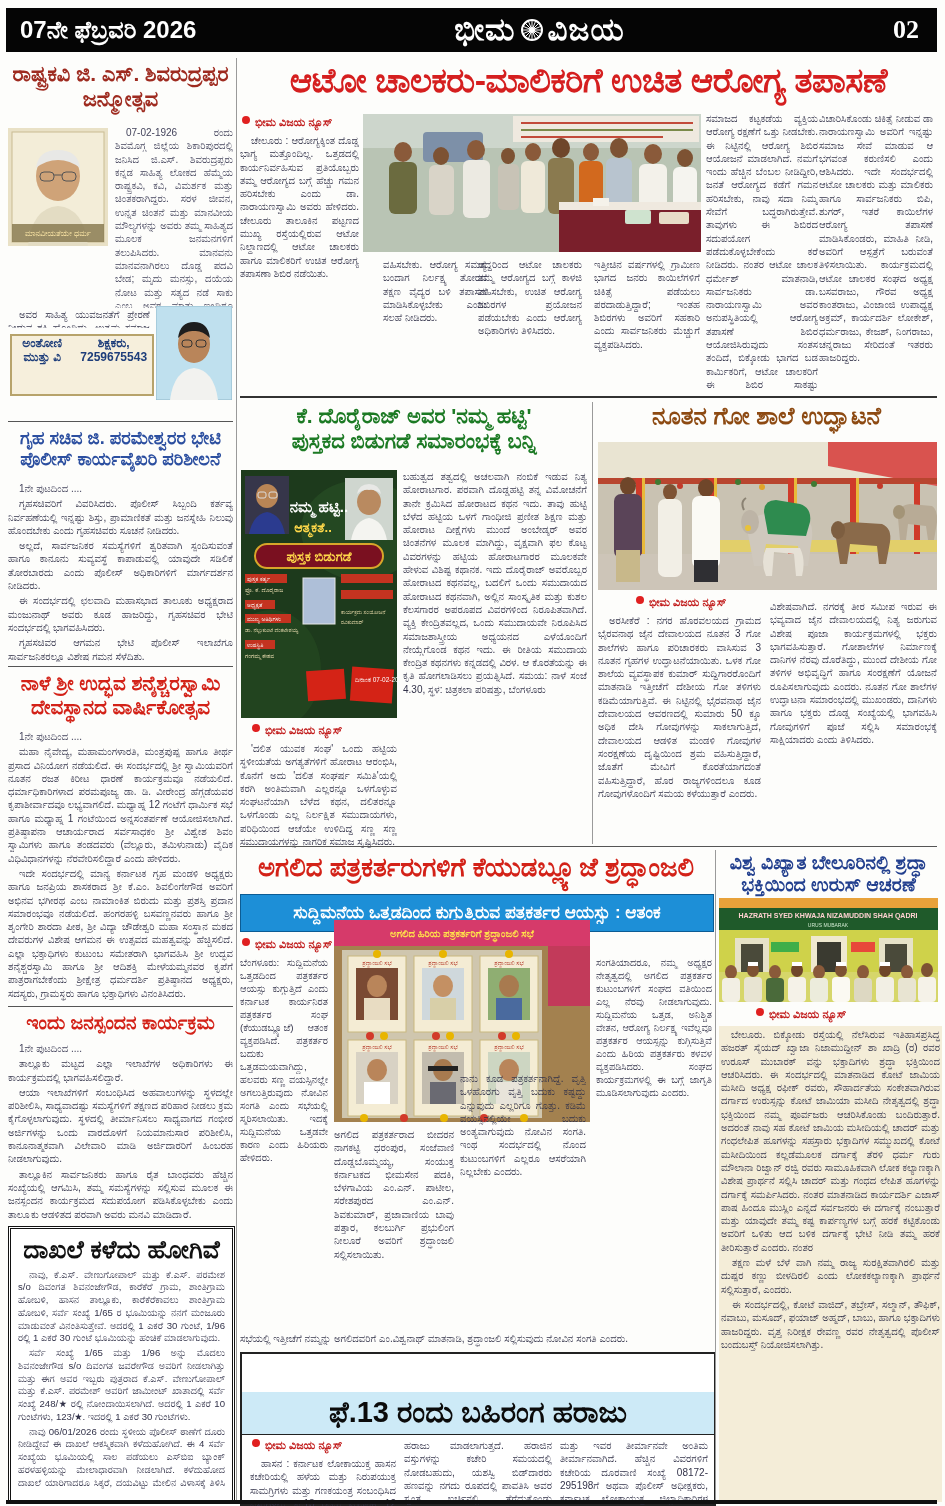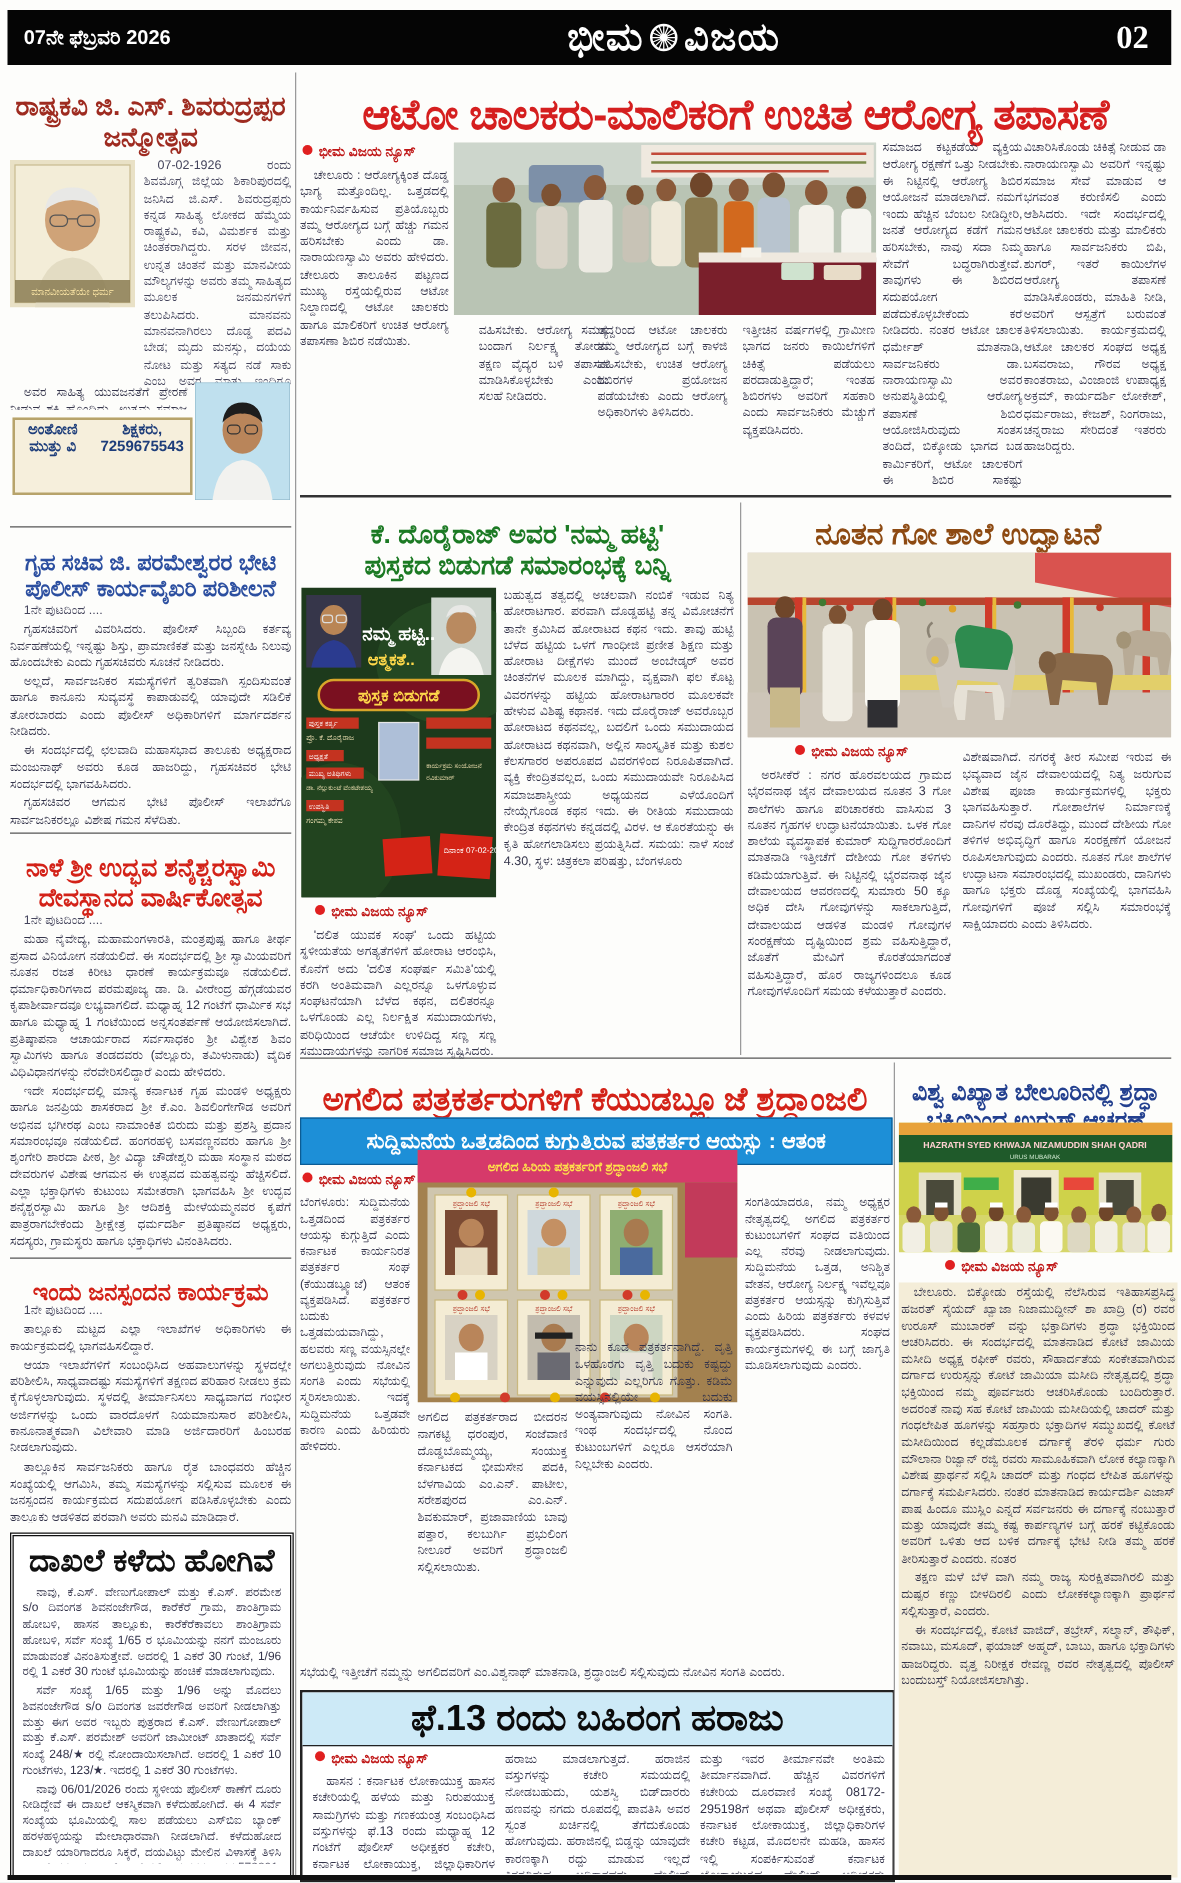--- a/index.html
+++ b/index.html
@@ -1,49 +1,49 @@
 <!DOCTYPE html>
 <html><head>
 <meta charset="utf-8">
 <style>
   html,body{margin:0;padding:0;background:#e9e9e9;}
   #page{position:relative;width:945px;height:1506px;background:#fdfdfb;overflow:hidden;
         font-family:"Liberation Sans",sans-serif;color:#2b2b38;}
   .abs{position:absolute;}
   .masthead{left:6px;top:8px;width:931px;height:44px;background:#050505;color:#fff;
             display:flex;align-items:center;}
-  .m-date{font-weight:bold;font-size:16px;padding-left:0;width:260px;margin-left:13px;}
+  .m-date{font-weight:bold;font-size:24px;padding-left:14px;width:260px;}
   .m-title{flex:1;text-align:center;font-weight:bold;font-size:31px;letter-spacing:1px;
            display:flex;align-items:center;justify-content:center;gap:4px;}
   .m-page{width:120px;text-align:right;padding-right:18px;font-weight:bold;font-size:26px;font-family:"Liberation Serif",serif;}
   .rule-v{background:#9a9a9a;width:1px;}
   .rule-h{background:#555;height:1px;}
   .bodytext{font-size:10px;line-height:1.33;text-align:justify;color:#33334a;overflow:hidden;}
   .bodytext p{margin:0 0 2px 0;text-indent:11px;}
   .lead{text-indent:8px;color:#44445c;}
   .byline{display:flex;gap:5px;font-weight:bold;color:#c01818;font-size:11px;}
   .byline .dot{width:8px;height:8px;border-radius:50%;background:#e02020;display:inline-block;}
-  .hl{font-weight:bold;text-align:center;line-height:1.18;margin-top:12px;}
+  .hl{font-weight:bold;text-align:center;line-height:1.18;}
   .hl-maroon{color:#9e2b20;font-size:21px;}
   .hl-blue{color:#2c4fa0;font-size:18px;}
   .hl-red{color:#d32218;font-size:20px;}
   .hl-red-sm{color:#d32218;font-size:19px;}
   .hl-main{color:#d51f1f;font-size:34px;letter-spacing:-0.5px;}
   .hl-green{color:#1c7a24;font-size:21px;}
   .hl-brown{color:#8d4a12;font-size:24px;}
   .hl-navy{color:#23408f;font-size:19px;}
   .hl-black{color:#111;font-size:25px;}
   .subbar{background:#1d8fd7;color:#fff;font-weight:bold;font-size:17px;
           display:flex;align-items:center;justify-content:center;border:1px solid #0c5c94;}
   .authorbox{border:2px solid #b7a36b;background:#f6efdc;color:#1d3d7a;font-weight:bold;
              text-align:center;font-size:12px;display:flex;flex-direction:row;justify-content:center;gap:3px;}
   .docbox{border:3px double #111;background:#fff;}
   .auctionbox{border:2px solid #222;background:#fff;}
   .auctionhead{background:#cdeaf7;border-bottom:1px solid #222;color:#0b0b0b;font-size:29px;
-               font-weight:bold;display:flex;align-items:center;justify-content:center;}
+               font-weight:bold;display:flex;align-items:center;justify-content:center;margin-top:38px;}
   .cream{background:#f4edd8;}
   svg{display:block;}
 </style>
 </head>
 <body>
 
 <div id="page">
 
   <div class="abs masthead">
     <div class="m-date">07ನೇ ಫೆಬ್ರವರಿ 2026</div>

